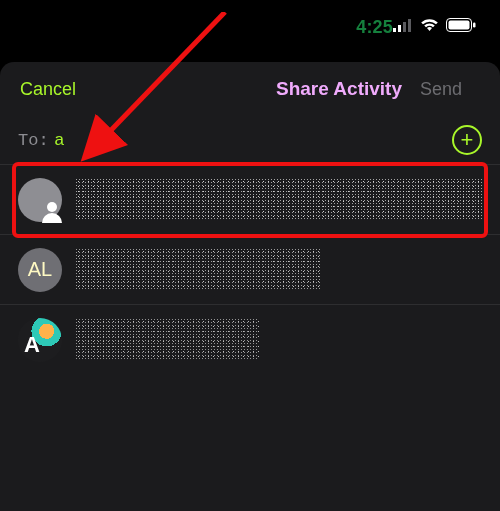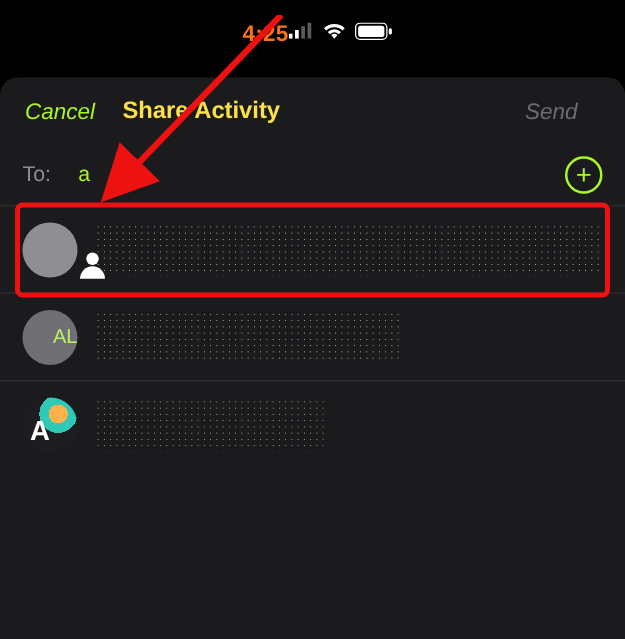--- a/index.html
+++ b/index.html
@@ -1,44 +1,44 @@
 <!DOCTYPE html>
 <html><head>
 <meta charset="utf-8">
 <style>
   * { box-sizing: border-box; margin: 0; padding: 0; }
   html, body { width: 500px; height: 511px; background: #000; overflow: hidden; font-family: -apple-system, "SF Pro Text", "Helvetica Neue", Arial, sans-serif; }
   .frame { width: 500px; height: 511px; background: #000; position: relative; }
 
   
-  .status-bar { height: 54px; display: flex; align-items: center; justify-content: center; padding: 0 24px 0 32px; color: #f97316; }
+  .status-bar { height: 54px; display: flex; align-items: center; justify-content: flex-end; padding: 0 24px 0 32px; color: #15803d; }
   .status-time { font-size: 18px; font-weight: 600; letter-spacing: 0.2px; }
   .status-right { display: flex; align-items: center; gap: 7px; }
 
   
   .sheet { position: absolute; left: 0; right: 0; top: 62px; bottom: 0; background: #1b1b1d; border-top-left-radius: 14px; border-top-right-radius: 14px; overflow: hidden; }
 
   .nav { height: 54px; display: flex; align-items: center; justify-content: space-between; padding: 0 20px; }
-  .nav-title { flex: 1; text-align: left; color: #fde047; font-size: 19px; font-weight: 700; }
-  .nav-side { min-width: 78px; font-size: 18px; font-style: italic; }
+  .nav-title { flex: 1; text-align: right; color: #f0abfc; font-size: 19px; font-weight: 700; }
+  .nav-side { min-width: 78px; font-size: 18px; }
   .nav-left { color: #a8f62a; text-align: left; font-weight: 500; }
   .nav-right { color: #6c6c70; text-align: center; font-weight: 500; }
 
   
   .to-row { height: 48px; display: flex; align-items: center; padding: 0 18px; }
-  .to-label { color: #8d8d92; font-size: 17px; margin-right: 22px; }
+  .to-label { color: #8d8d92; font-size: 17px; margin-right: 6px; font-family: Liberation Mono, monospace; }
   .to-input { flex: 1; background: transparent; border: none; outline: none; color: #a8f62a; font-size: 17px; font-family: inherit; caret-color: #a8f62a; }
   .add-btn { width: 30px; height: 30px; border-radius: 50%; border: 2px solid #a8f62a; display: flex; align-items: center; justify-content: center; background: transparent; }
   .add-btn span { color: #a8f62a; font-size: 22px; line-height: 1; font-weight: 500; }
 
   .divider { height: 1px; background: #2e2e30; margin-left: 0; }
 
   .contacts { }
   .contact-row { height: 70px; display: flex; align-items: center; padding: 0 18px; border-bottom: 1px solid #2e2e30; position: relative; }
-  .avatar { width: 44px; height: 44px; border-radius: 50%; display: flex; align-items: center; justify-content: flex-end; color: #bef264; font-size: 16px; font-weight: 500; flex-shrink: 0; }
+  .avatar { width: 44px; height: 44px; border-radius: 50%; display: flex; align-items: center; justify-content: center; color: #fef9c3; font-size: 20px; font-weight: 500; flex-shrink: 0; }
   .avatar-gray { background: #8e8e93; }
   .avatar-gray2 { background: #6f6f74; }
   .avatar-img { background: radial-gradient(circle at 65% 30%, #ffb24a 0 18%, #2ec9b7 18% 36%, #1d1d1f 36% 100%); position: relative; }
   .avatar-img::after { content: "A"; position: absolute; left: 6px; bottom: 4px; font-size: 22px; font-weight: 600; color: #fff; }
   .contact-text { margin-left: 14px; flex: 1; height: 42px; position: relative; }
   .noise { position: absolute; inset: 0; background-image: radial-gradient(rgba(255,255,255,0.95) 0.6px, transparent 0.6px), radial-gradient(rgba(255,255,255,0.7) 0.5px, transparent 0.5px); background-size: 5px 5px, 3px 3px; background-position: 0 0, 2px 2px; opacity: 0.85; }
   .noise.short { right: 40%; opacity: 0.8; }
   .noise.short2 { right: 55%; opacity: 0.75; }
 
   .highlight-box { position: absolute; left: 12px; right: 12px; top: 162px; height: 76px; border: 4px solid #e11; border-radius: 6px; pointer-events: none; }

